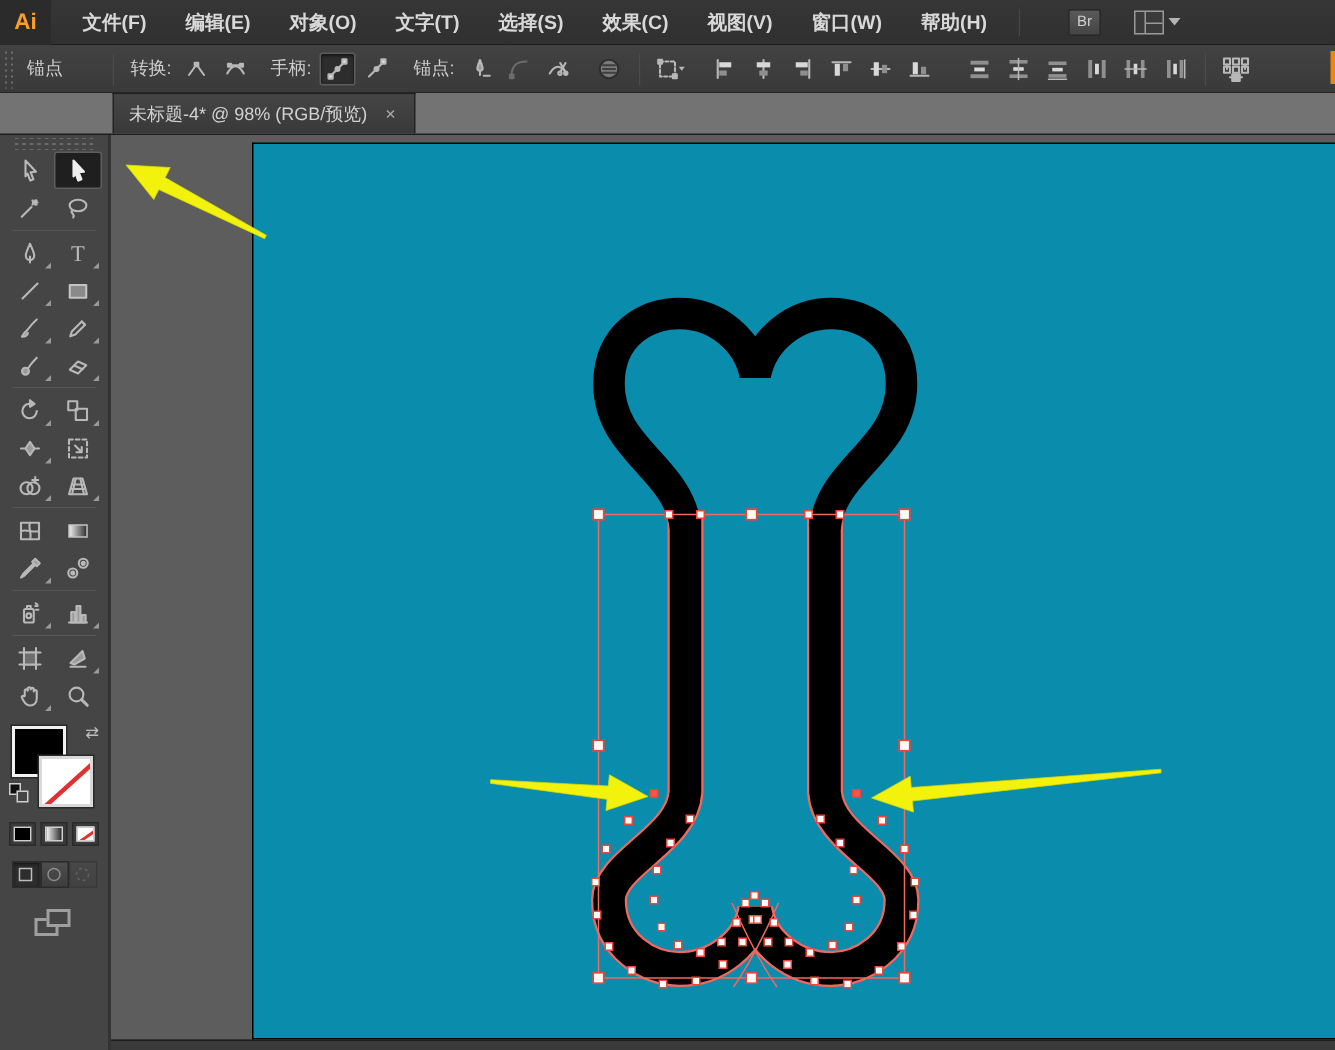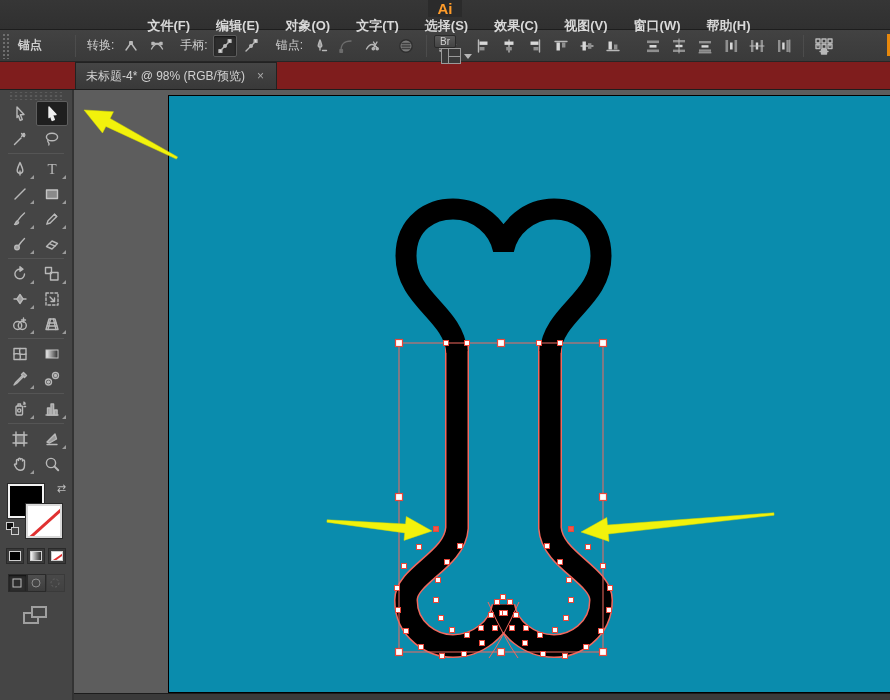--- a/index.html
+++ b/index.html
@@ -7,69 +7,69 @@
   body {
     font-family:"Liberation Sans","DejaVu Sans",sans-serif;
     background:#5d5d5d; color:#d6d6d6; position:relative;
     -webkit-font-smoothing:antialiased;
   }
   
   .menubar {
     position:absolute; left:0; top:0; width:890px; height:30px;
     background:linear-gradient(#363636,#303030);
     border-bottom:1px solid #1d1d1d;
-    display:flex; align-items:center; z-index:30;flex-direction:column;
+    display:flex; align-items:center; z-index:30;
   }
   .ai-logo {
     width:34px; height:30px; display:flex; align-items:center; justify-content:center;
     font-weight:bold; font-size:15px; color:#ff9c2a; background:#2b2b2b;
   }
   .menu-items { display:flex; align-items:center; height:100%; margin-left:8px;font-weight:bold; }
   .menu-item {
     padding:0 13px; height:100%; display:flex; align-items:center;
     font-size:13px; color:#d8d8d8; cursor:default; white-space:nowrap;
   }
   .mb-sep { width:1px; height:18px; background:#1f1f1f; border-right:1px solid #474747; margin:0 8px; }
   .br-btn {
     width:22px; height:18px; font-size:10px; font-weight:normal; color:#cfcfcf;
     background:linear-gradient(#5a5a5a,#444); border:1px solid #2a2a2a; border-radius:2px;
-    display:flex; align-items:center; justify-content:center;
+    display:flex; align-items:center; justify-content:center;margin-left:24px;
   }
   .workspace-btn { margin-left:22px; display:flex; align-items:center; gap:3px; }
   .ws-icon { width:20px; height:16px; border:1px solid #9a9a9a; background:#3a3a3a; position:relative; }
   .ws-icon:before { content:""; position:absolute; left:6px; top:0; bottom:0; width:1px; background:#9a9a9a; }
   .ws-icon:after  { content:""; position:absolute; left:7px; top:7px; right:0; height:1px; background:#9a9a9a; }
   .caret { width:0; height:0; border-left:4px solid transparent; border-right:4px solid transparent; border-top:5px solid #b5b5b5; }
 
   
   .controlbar {
     position:absolute; left:0; top:30px; width:890px; height:32px;
     background:linear-gradient(#424242,#3a3a3a);
     border-bottom:1px solid #262626;
     display:flex; align-items:center; z-index:29; font-size:12px;
   }
   .gripper { width:8px; height:26px; margin:0 4px 0 2px;
     background-image:radial-gradient(#6e6e6e 28%, transparent 32%);
     background-size:4px 4px; }
   .cb-label { color:#cfcfcf; margin:0 4px; white-space:nowrap; }
-  .cb-label.bold { font-weight:bold; margin-right:26px; }
+  .cb-label.bold { font-weight:normal; margin-right:26px; }
   .cb-sep { width:1px; height:22px; background:#2a2a2a; border-right:1px solid #4c4c4c; margin:0 7px; }
   .cb-btn {
     width:24px; height:22px; margin:0 1px; border-radius:2px;
     display:flex; align-items:center; justify-content:center; cursor:default;
   }
   .cb-btn.pressed { background:#2d2d2d; border:1px solid #5c5c5c; box-shadow:inset 0 1px 2px #111; }
   .cb-btn.disabled { opacity:.38; }
   .cb-btn svg { display:block; }
   .orange-sliver { position:absolute; right:0; top:4px; width:3px; height:22px; background:#e8880c; }
 
   
   .tabbar {
     position:absolute; left:0; top:62px; width:890px; height:28px;
-    background:#7f1d1d; border-bottom:1px solid #1e1e1e; z-index:28;
+    background:#737373; border-bottom:1px solid #1e1e1e; z-index:28;
     display:flex; align-items:flex-end;
   }
   .doc-tab {
     margin-left:75px; height:27px; padding:0 10px; display:flex; align-items:center; gap:10px;
     background:linear-gradient(#454545,#393939); border:1px solid #222; border-bottom:none;
     font-size:12px; color:#d2d2d2; white-space:nowrap;
   }
   .tab-close { color:#a9a9a9; font-size:12px; padding:0 2px; cursor:default; }
 
   

